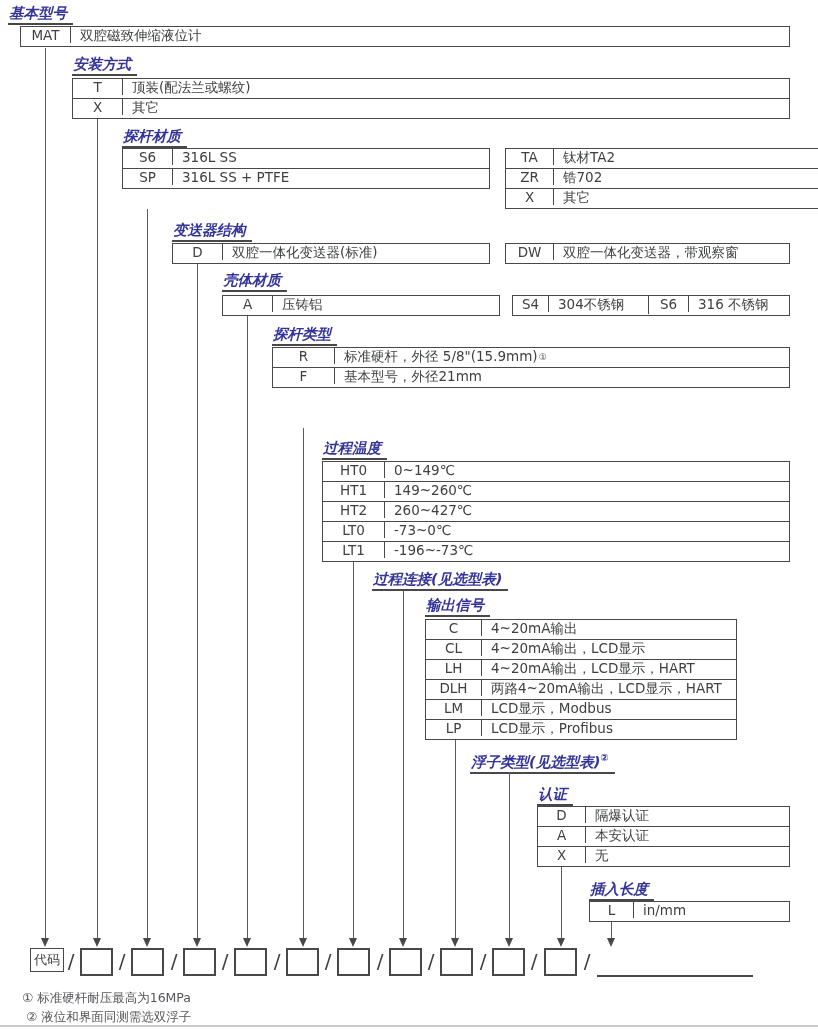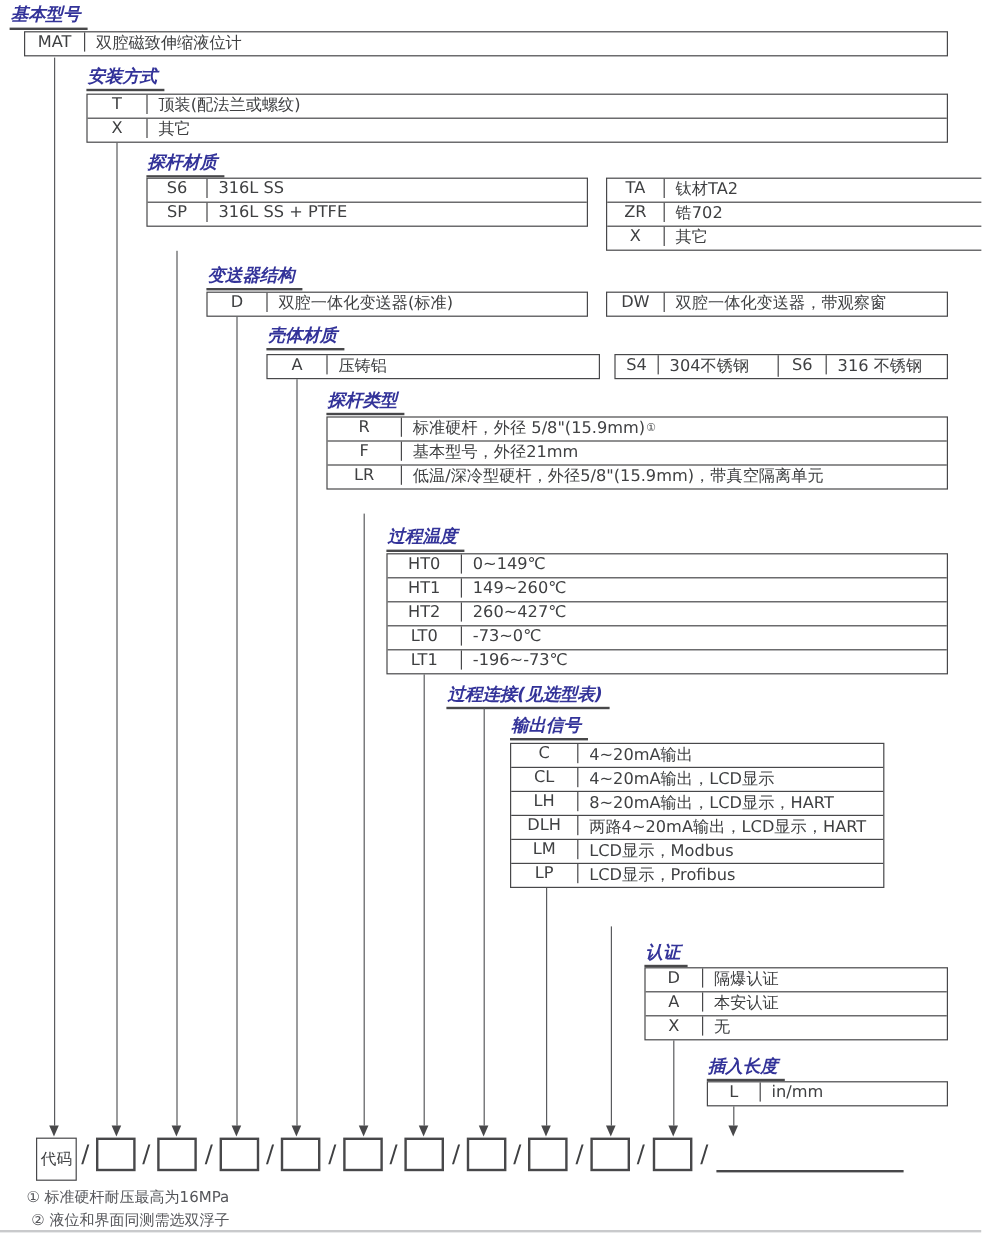--- a/index.html
+++ b/index.html
@@ -23,21 +23,21 @@
   .code{justify-content:center;border-right:1.5px solid var(--bd);flex:none;}
   .desc{flex:1;padding-left:9px;}
   .desc sup{font-size:9px;margin-left:1px;}
   .mid{border-right:1.5px solid var(--bd);}
 
   .vl{position:absolute;width:1px;background:var(--ln);}
   .arr{position:absolute;width:0;height:0;border-left:4.5px solid transparent;
        border-right:4.5px solid transparent;border-top:9px solid var(--bd);margin-left:-4.5px;}
 
   .slot{position:absolute;width:33px;height:28px;border:2px solid var(--bd);box-sizing:border-box;background:#fff;}
-  .codebox{position:absolute;left:30px;top:948px;width:34px;height:36px;border:1.5px solid var(--bd);
+  .codebox{position:absolute;left:30px;top:948px;width:34px;height:24px;border:1.5px solid var(--bd);
            box-sizing:border-box;display:flex;align-items:center;justify-content:center;font-size:13px;}
   .slash{position:absolute;top:947px;width:12px;height:29px;font-size:20px;line-height:29px;
          text-align:center;color:var(--txt);}
   .blankline{position:absolute;left:597px;top:948px;width:156px;height:27px;border-bottom:2px solid var(--bd);}
 
   .fnote{position:absolute;font-size:12.5px;color:#55565a;white-space:nowrap;}
   .pagerule{position:absolute;left:0;top:1025px;width:818px;height:1.5px;background:#c9cacc;}
 </style>
 </head>
 <body>
@@ -46,20 +46,21 @@
 
   <div class="hdr" style="left:8px;top:5px">基本型号</div>
   <div class="hdr" style="left:72px;top:56px">安装方式</div>
   <div class="hdr" style="left:122px;top:128px">探杆材质</div>
   <div class="hdr" style="left:172px;top:222px">变送器结构</div>
   <div class="hdr" style="left:222px;top:272px">壳体材质</div>
   <div class="hdr" style="left:272px;top:326px">探杆类型</div>
   <div class="hdr" style="left:322px;top:440px">过程温度</div>
   <div class="hdr" style="left:372px;top:571px">过程连接(见选型表)</div>
   <div class="hdr" style="left:425px;top:597px">输出信号</div>
+  <div class="hdr" style="left:470px;top:750px"><span>浮子类型(见选型表)</span><sup>②</sup></div>
   <div class="hdr" style="left:537px;top:786px">认证</div>
   <div class="hdr" style="left:589px;top:881px">插入长度</div>
 
   <div class="tbl" style="left:20px;top:26px;width:770px">
     <div class="row">
       <div class="cell code" style="width:50px">MAT</div>
       <div class="cell desc">双腔磁致伸缩液位计</div>
     </div>
   </div>
 
@@ -133,24 +134,20 @@
       <div class="cell code" style="width:62px">R</div>
       <div class="cell desc">
           <span>标准硬杆，外径 5/8"(15.9mm)</span>
           <sup>①</sup>
         </div>
     </div>
     <div class="row">
       <div class="cell code" style="width:62px">F</div>
       <div class="cell desc">基本型号，外径21mm</div>
     </div>
-    <div class="row">
-      <div class="cell code" style="width:62px">LR</div>
-      <div class="cell desc">低温/深冷型硬杆，外径5/8"(15.9mm)，带真空隔离单元</div>
-    </div>
   </div>
 
   <div class="tbl" style="left:322px;top:461px;width:468px">
     <div class="row">
       <div class="cell code" style="width:62px">HT0</div>
       <div class="cell desc">0~149℃</div>
     </div>
     <div class="row">
       <div class="cell code" style="width:62px">HT1</div>
       <div class="cell desc">149~260℃</div>
@@ -173,21 +170,21 @@
     <div class="row">
       <div class="cell code" style="width:56px">C</div>
       <div class="cell desc">4~20mA输出</div>
     </div>
     <div class="row">
       <div class="cell code" style="width:56px">CL</div>
       <div class="cell desc">4~20mA输出，LCD显示</div>
     </div>
     <div class="row">
       <div class="cell code" style="width:56px">LH</div>
-      <div class="cell desc">8~20mA输出，LCD显示，HART</div>
+      <div class="cell desc">4~20mA输出，LCD显示，HART</div>
     </div>
     <div class="row">
       <div class="cell code" style="width:56px">DLH</div>
       <div class="cell desc">两路4~20mA输出，LCD显示，HART</div>
     </div>
     <div class="row">
       <div class="cell code" style="width:56px">LM</div>
       <div class="cell desc">LCD显示，Modbus</div>
     </div>
     <div class="row">

